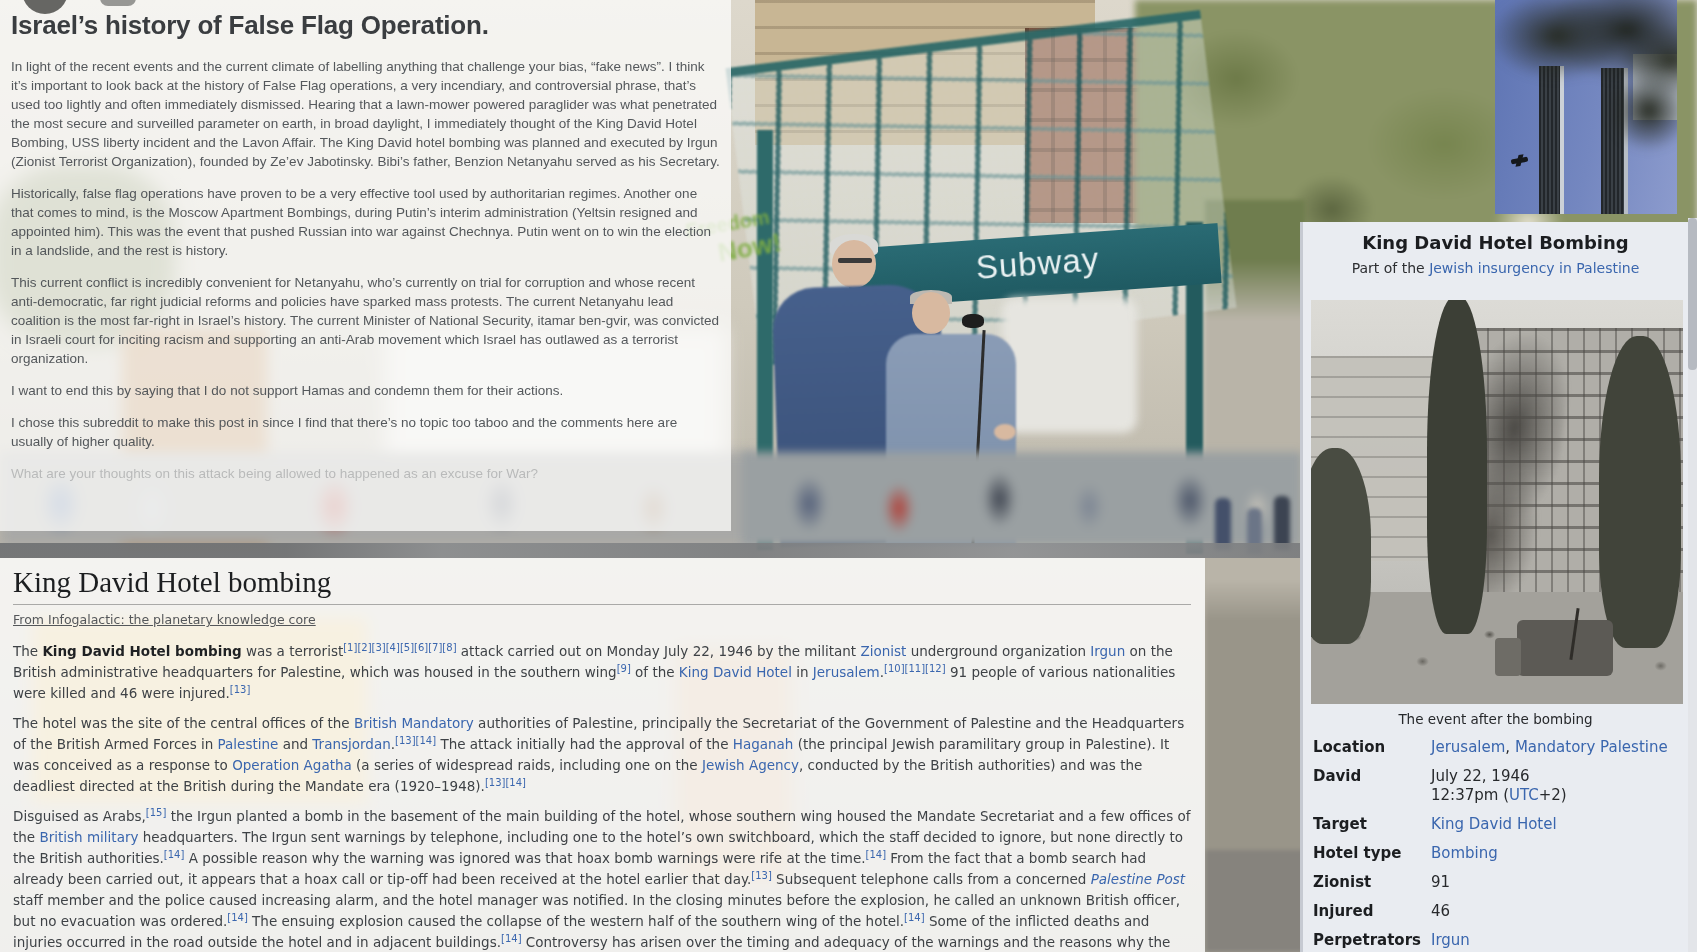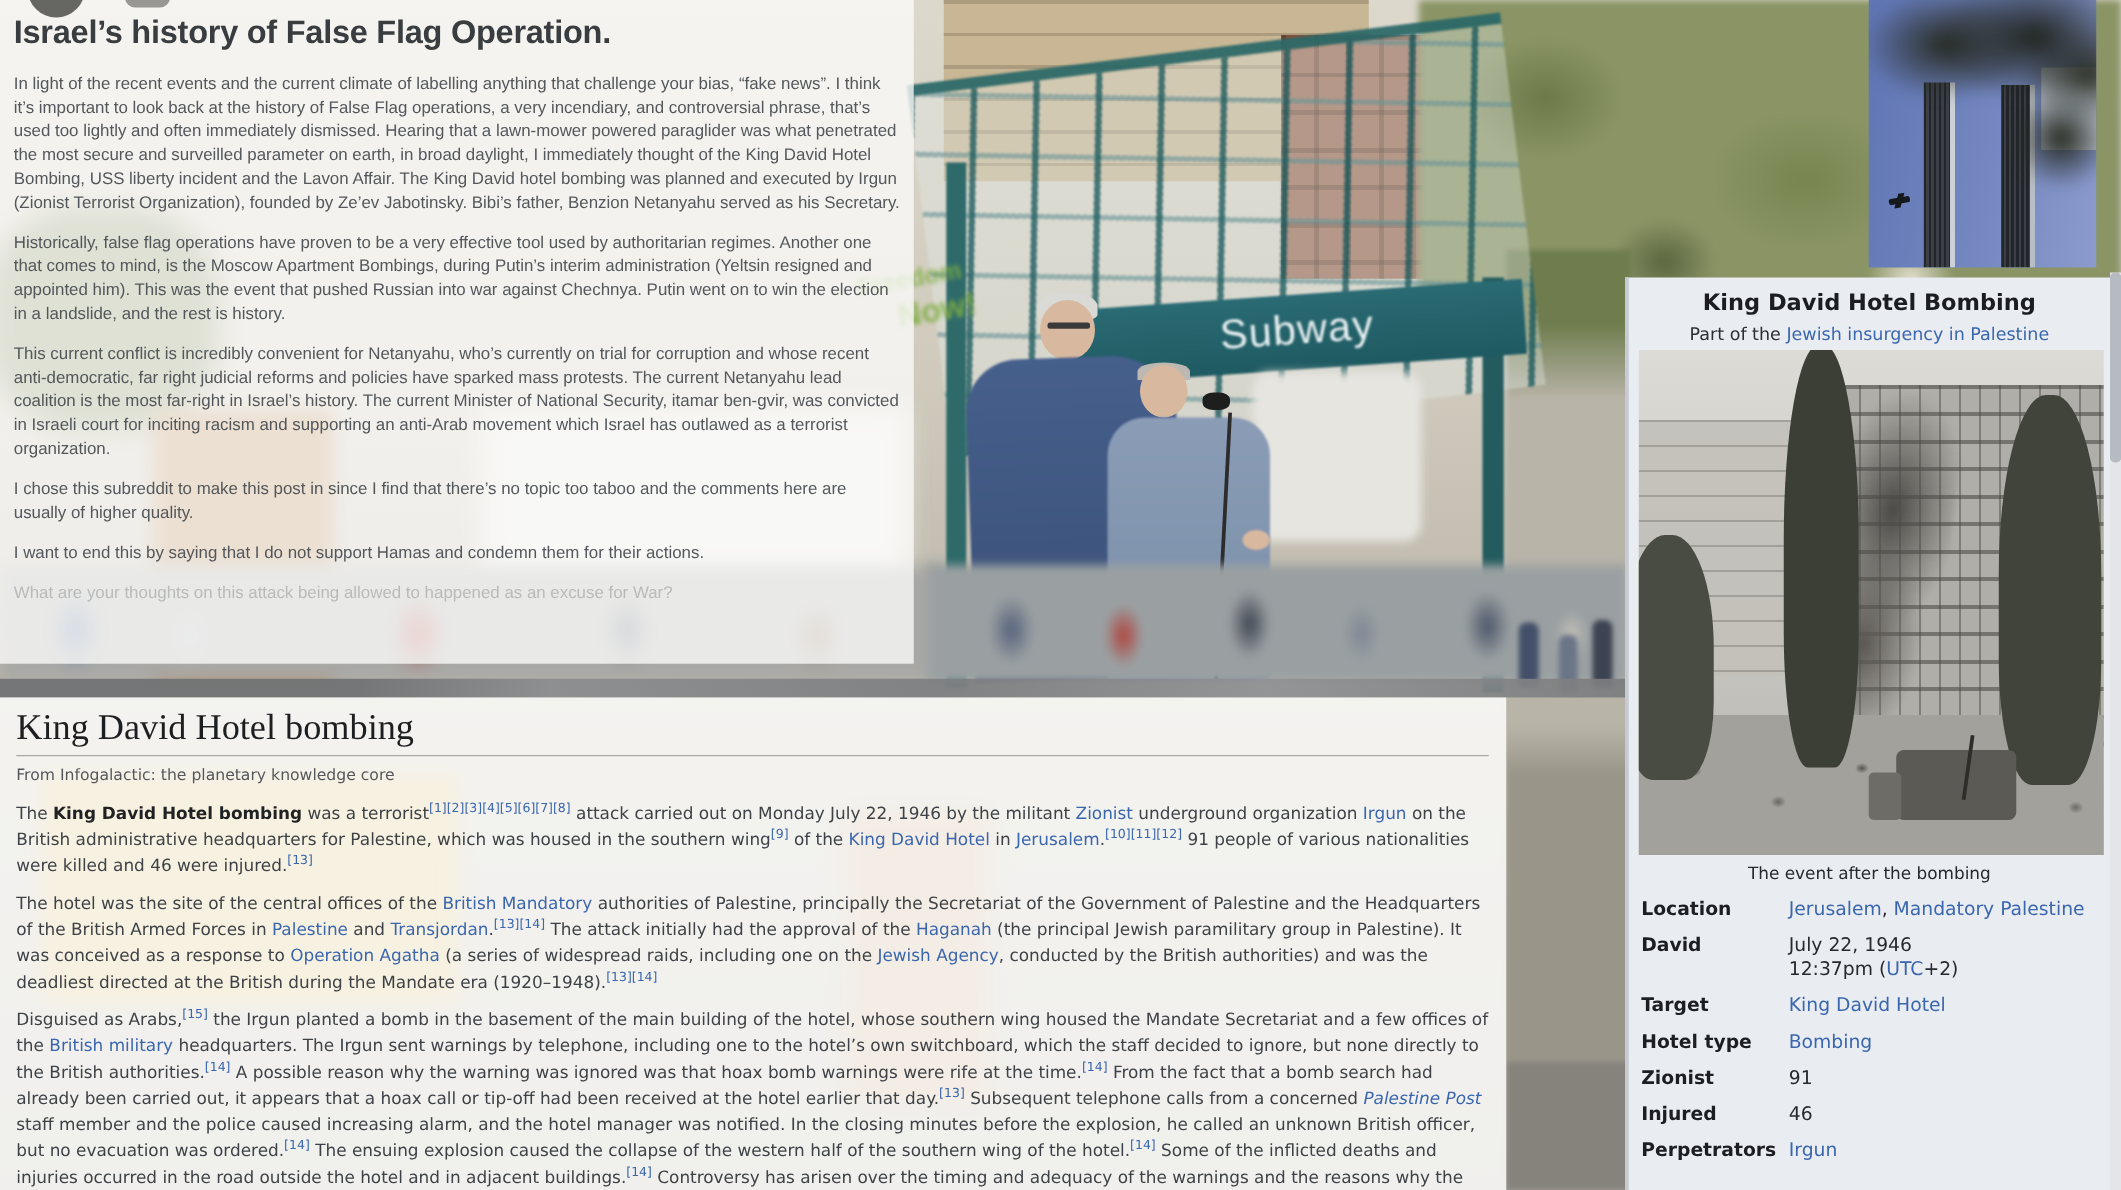--- a/index.html
+++ b/index.html
@@ -98,32 +98,32 @@
   .avatar-partial2{left:100px;top:-14px;width:36px;height:20px;border-radius:8px;background:#585856;opacity:.6;}
   .post-title{margin:2px 0 16px 0;font-size:26px;font-weight:bold;color:#3a3d40;letter-spacing:-.2px;}
   .post-body p{margin:0 0 13px 0;font-size:13.5px;line-height:19px;color:rgba(75,79,83,.95);}
   .post-body p.faded{opacity:.32;}
 
   
   .wiki-panel{left:0;top:558px;width:1205px;height:394px;background:rgba(253,253,252,.86);
     padding:8px 14px 0 13px;overflow:hidden;}
   .wiki-title{font-family:"Liberation Serif",serif;font-weight:400;font-size:29px;color:#1c1e20;
     margin:0;padding-bottom:5px;border-bottom:1px solid #a9a9a7;}
-  .wiki-source{font-size:12.5px;color:#54575a;margin:7px 0 14px 0;font-family:"DejaVu Sans",sans-serif;}
+  .wiki-source{font-size:12.5px;color:#54575a;margin:7px 0 14px 0;font-family:"DejaVu Sans",sans-serif;text-decoration:underline;}
   .wiki-body p{font-family:"DejaVu Sans",sans-serif;font-size:13.5px;line-height:21px;color:#3e4246;margin:0 0 9px 0;}
   .wiki-body b{color:#1f2123;}
   .wlink{color:var(--link_blue,#3a66ae);text-decoration:none;cursor:pointer;}
   .wlink.it{font-style:italic;text-align:center;}
   sup.cite{color:var(--link_blue,#3a66ae);font-size:10px;line-height:0;cursor:pointer;}
 
   
   .infobox{left:1300px;top:222px;width:388px;height:730px;background:var(--infobox_bg,#e9ecf1);
     border-left:3px solid #c6cad2;padding:6px 8px;font-family:"DejaVu Sans",sans-serif;overflow:hidden;}
   .ib-title{text-align:center;font-size:18px;font-weight:bold;color:#1b1d20;margin:4px 0 7px 0;}
-  .ib-sub{text-align:center;font-size:14px;color:#2c2e31;margin:0 0 4px 0;}
+  .ib-sub{text-align:center;font-size:14px;color:#2c2e31;margin:0 0 24px 0;}
   .ib-photo{position:relative;width:372px;height:404px;margin:0 auto;overflow:hidden;
     background:linear-gradient(180deg,#dcdbd6,#c6c5c0 60%,#b2b1ac);}
   .ph-bldg-main{right:0;top:28px;width:228px;height:290px;background-color:#b0aea8;
     background-image:repeating-linear-gradient(180deg,rgba(70,68,64,.55) 0 3px,transparent 3px 22px),
       repeating-linear-gradient(90deg,rgba(70,68,64,.45) 0 2px,transparent 2px 16px);}
   .ph-damage{left:138px;top:34px;width:110px;height:268px;transform:skewX(-7deg);filter:blur(2px);
     background:radial-gradient(70px 120px at 55% 35%,#4c4a46,transparent 80%),
       radial-gradient(60px 100px at 45% 75%,#5a5752,transparent 80%);}
   .ph-bldg-left{left:0;top:56px;width:122px;height:205px;background:#c3c1ba;opacity:.92;
     background-image:repeating-linear-gradient(180deg,rgba(90,88,84,.35) 0 2px,transparent 2px 20px);}
@@ -202,22 +202,22 @@
   </div>
 
   <div class="abs reddit-panel">
     <div class="abs avatar-partial"></div>
     <div class="abs avatar-partial2"></div>
     <h1 class="post-title">Israel’s history of False Flag Operation.</h1>
     <div class="post-body">
       <p>In light of the recent events and the current climate of labelling anything that challenge your bias, “fake news”. I think it’s important to look back at the history of False Flag operations, a very incendiary, and controversial phrase, that’s used too lightly and often immediately dismissed. Hearing that a lawn-mower powered paraglider was what penetrated the most secure and surveilled parameter on earth, in broad daylight, I immediately thought of the King David Hotel Bombing, USS liberty incident and the Lavon Affair. The King David hotel bombing was planned and executed by Irgun (Zionist Terrorist Organization), founded by Ze’ev Jabotinsky. Bibi’s father, Benzion Netanyahu served as his Secretary.</p>
       <p>Historically, false flag operations have proven to be a very effective tool used by authoritarian regimes. Another one that comes to mind, is the Moscow Apartment Bombings, during Putin’s interim administration (Yeltsin resigned and appointed him). This was the event that pushed Russian into war against Chechnya. Putin went on to win the election in a landslide, and the rest is history.</p>
       <p>This current conflict is incredibly convenient for Netanyahu, who’s currently on trial for corruption and whose recent anti-democratic, far right judicial reforms and policies have sparked mass protests. The current Netanyahu lead coalition is the most far-right in Israel’s history. The current Minister of National Security, itamar ben-gvir, was convicted in Israeli court for inciting racism and supporting an anti-Arab movement which Israel has outlawed as a terrorist organization.</p>
+      <p>I want to end this by saying that I do not support Hamas and condemn them for their actions.</p>
       <p>I chose this subreddit to make this post in since I find that there’s no topic too taboo and the comments here are usually of higher quality.</p>
-      <p>I want to end this by saying that I do not support Hamas and condemn them for their actions.</p>
       <p class="faded">What are your thoughts on this attack being allowed to happened as an excuse for War?</p>
     </div>
   </div>
 
   <div class="abs wiki-panel">
     <h2 class="wiki-title">King David Hotel bombing</h2>
     <div class="wiki-source">From Infogalactic: the planetary knowledge core</div>
     <div class="wiki-body">
       <p>The <b>King David Hotel bombing</b> was a terrorist<sup class="cite">[1][2][3][4][5][6][7][8]</sup> attack carried out on Monday July 22, 1946 by the militant <a class="wlink">Zionist</a> underground organization <a class="wlink">Irgun</a> on the British administrative headquarters for Palestine, which was housed in the southern wing<sup class="cite">[9]</sup> of the <a class="wlink">King David Hotel</a> in <a class="wlink">Jerusalem</a>.<sup class="cite">[10][11][12]</sup> 91 people of various nationalities were killed and 46 were injured.<sup class="cite">[13]</sup></p>
       <p>The hotel was the site of the central offices of the <a class="wlink">British Mandatory</a> authorities of Palestine, principally the Secretariat of the Government of Palestine and the Headquarters of the British Armed Forces in <a class="wlink">Palestine</a> and <a class="wlink">Transjordan</a>.<sup class="cite">[13][14]</sup> The attack initially had the approval of the <a class="wlink">Haganah</a> (the principal Jewish paramilitary group in Palestine). It was conceived as a response to <a class="wlink">Operation Agatha</a> (a series of widespread raids, including one on the <a class="wlink">Jewish Agency</a>, conducted by the British authorities) and was the deadliest directed at the British during the Mandate era (1920–1948).<sup class="cite">[13][14]</sup></p>

